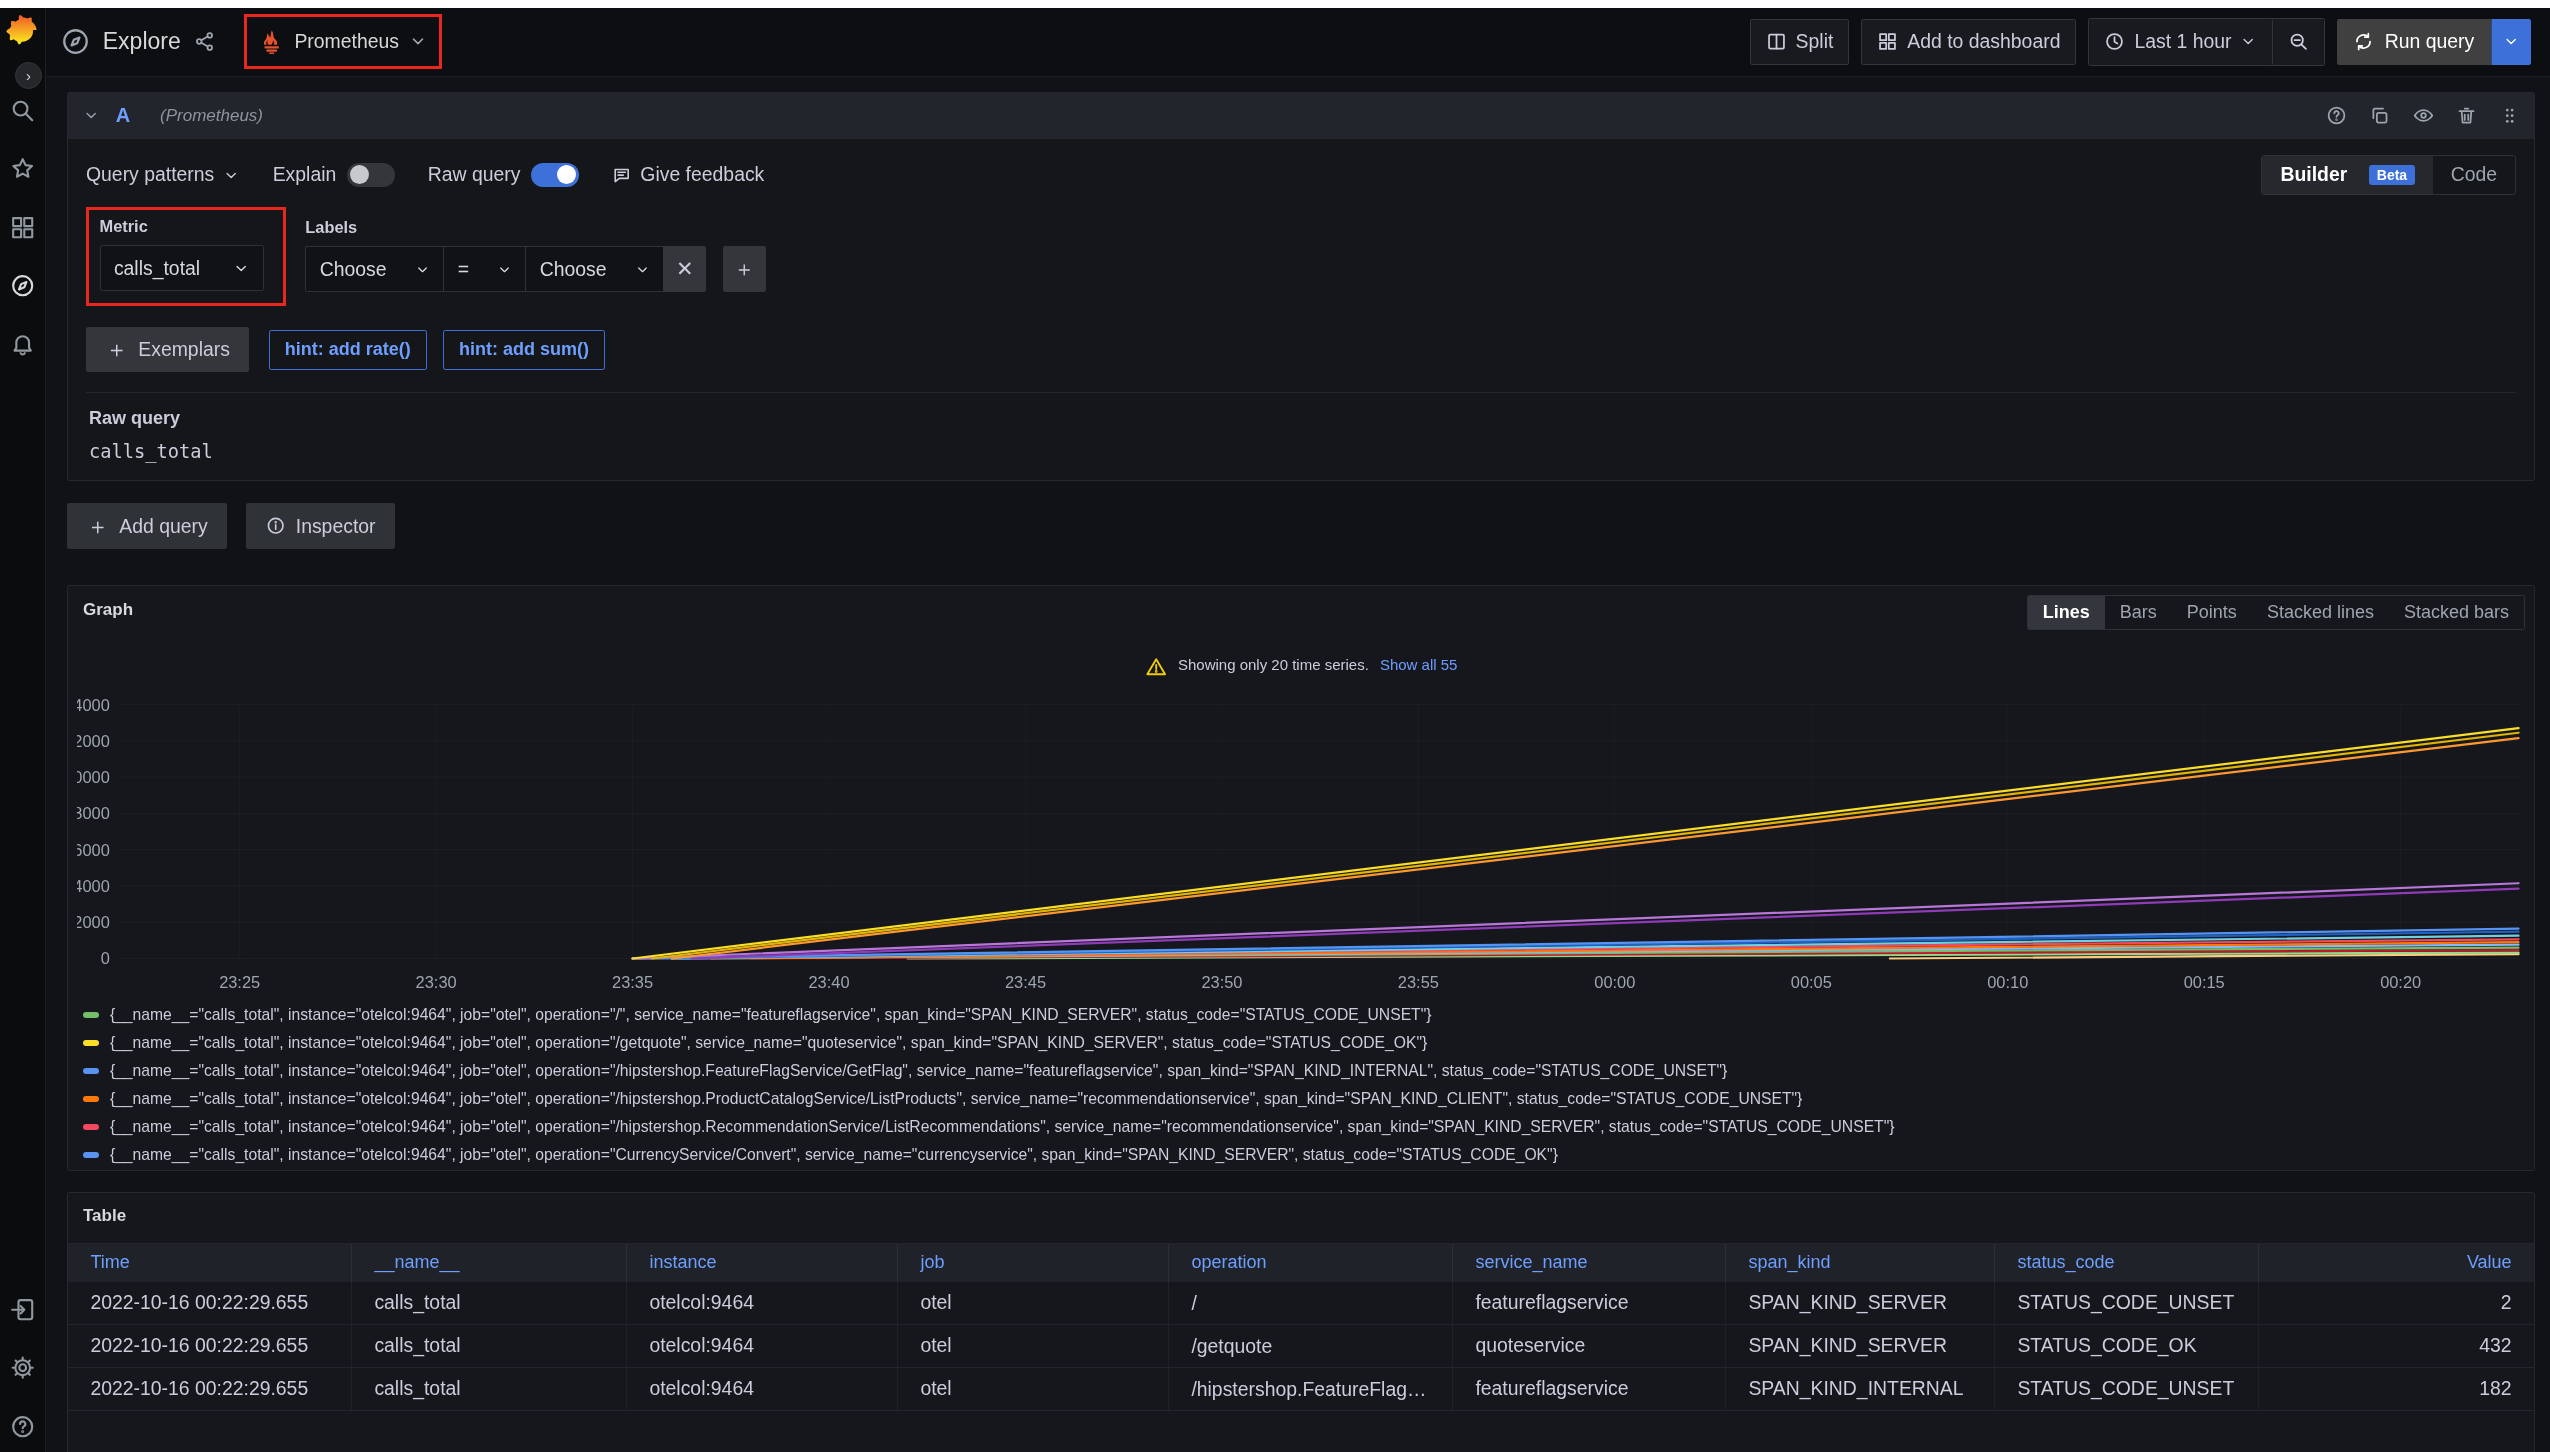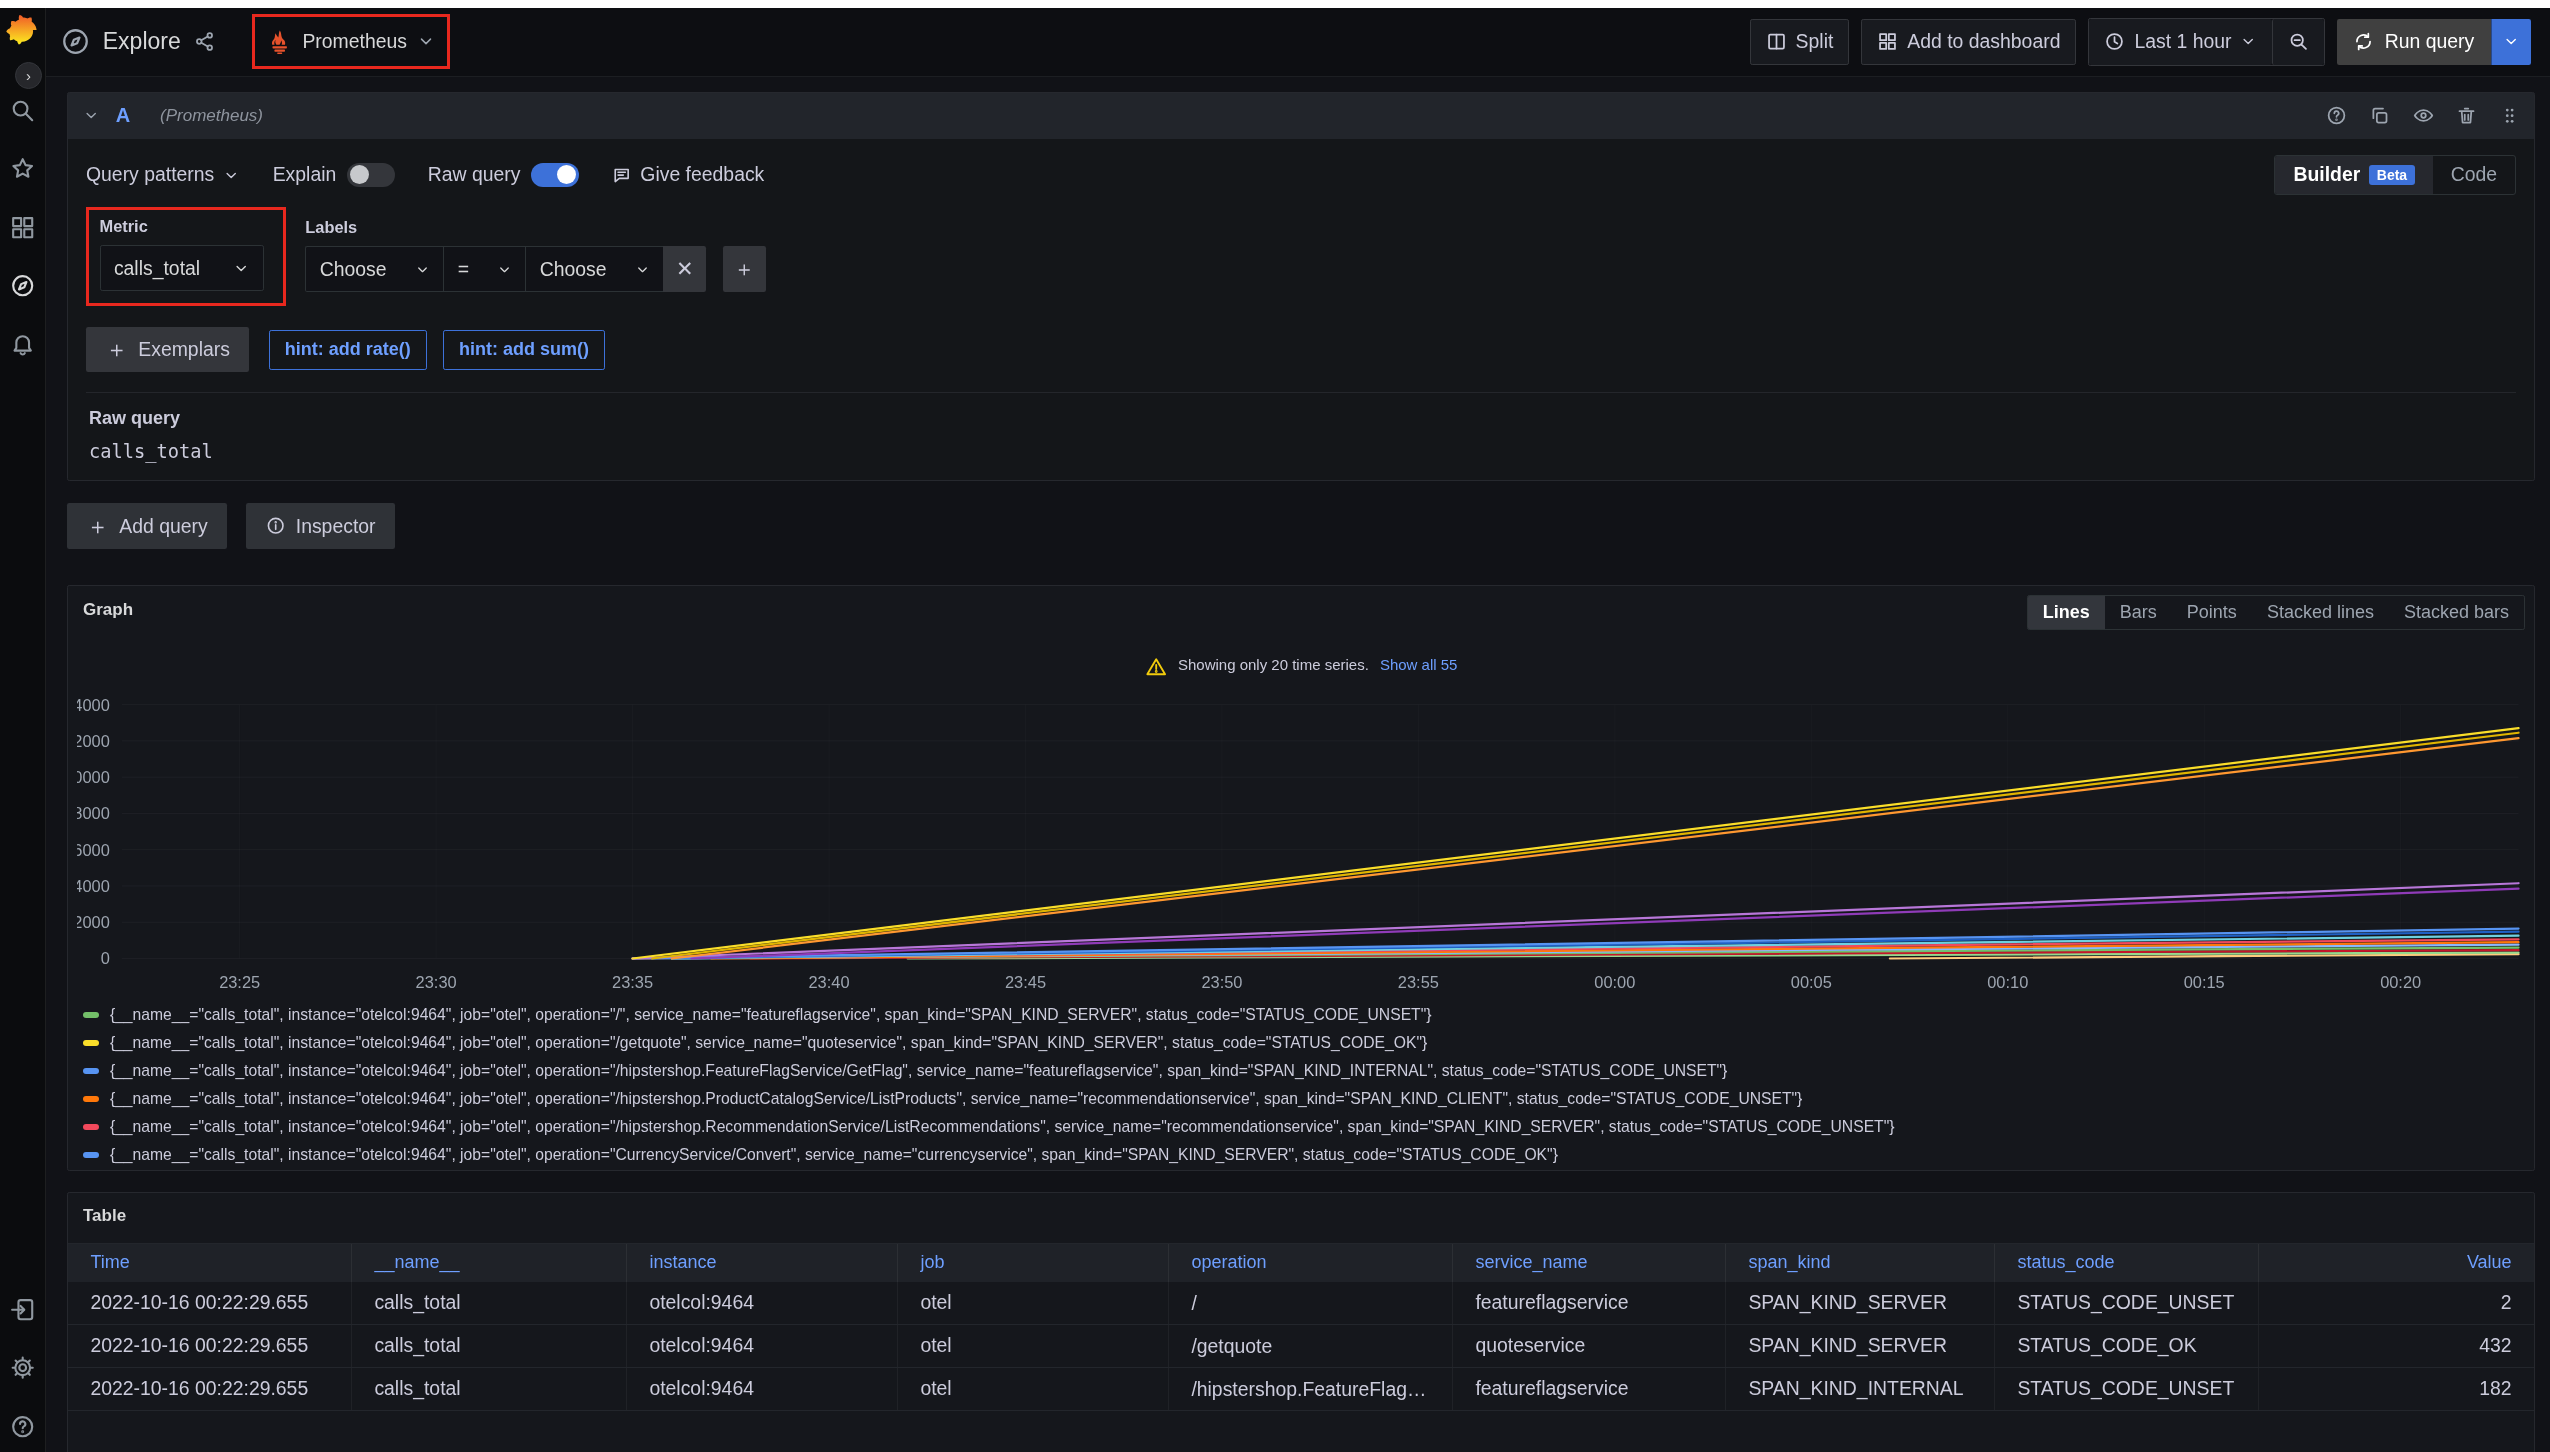--- a/index.html
+++ b/index.html
@@ -20,21 +20,21 @@
     background:#26272b; border:0.7px solid #34363b; color:#d8d9da; font-size:15px; z-index:5;
     display:flex; align-items:center; justify-content:center; cursor:pointer; }
 
   
   .main { flex:1; display:flex; flex-direction:column; min-width:0; }
   .navbar { height:69px; background:#0d0e12; border-bottom:0.7px solid #1c1e22;
     display:flex; align-items:center; justify-content:space-between; padding:0 19.4px 0 16.4px; flex:none; }
   .nav-left { display:flex; align-items:center; gap:13.4px; }
   .nav-title { font-size:23px; font-weight:500; color:#d8d9da; }
   .icw { display:inline-flex; align-items:center; justify-content:center; color:#9da5b0; }
-  .redbox-nav { border:3.7px solid #e8281e; padding:6px 7.5px; margin-left:23px; }
+  .redbox-nav { border:3.7px solid #e8281e; padding:6px 7.5px; margin-left:15px; }
   .ds-picker { display:flex; align-items:center; gap:10.5px; background:transparent; border:none;
     color:#d8d9da; font-size:19.4px; cursor:pointer; padding:6px 4.5px; font-family:inherit; }
   .nav-right { display:flex; align-items:center; gap:12px; }
   .nav-btn { display:flex; align-items:center; gap:9px; height:46px; padding:0 15px;
     background:#181a1f; border:0.7px solid #34363b; border-radius:2.2px; color:#ccccdc;
     font-size:19.4px; cursor:pointer; font-family:inherit; }
   .time-group { display:flex; align-items:stretch; border:0.7px solid #34363b; border-radius:2.2px; }
   .time-group .nav-btn { border:none; background:#181a1f;text-align:right; }
   .time-group .nav-btn + .nav-btn { border-left:0.7px solid #34363b; }
   .run-group { display:flex; align-items:stretch; border-radius:2.2px; overflow:hidden; }
@@ -63,21 +63,21 @@
   .toggle.off { background:#34363b; }
   .toggle.on { background:#3d71d9; }
   .toggle .knob { position:absolute; top:2.2px; width:19.4px; height:19.4px; border-radius:50%; }
   .toggle.off .knob { left:3px; background:#c7c9cc; }
   .toggle.on .knob { right:3px; background:#ffffff; }
   .qp-toolbar-right { margin-left:auto; display:flex; border:0.7px solid #2c3235; border-radius:3px; overflow:hidden; }
   .seg-tab { display:flex; align-items:center; gap:9px; padding:7.5px 18px; font-size:19.4px;
     color:#9da5b0; background:transparent; border:none; cursor:pointer; font-family:inherit; }
   .seg-tab.active { background:#26282e; color:#fff; font-weight:600; }
   .beta-badge { background:#3d71d9; color:#fff; font-size:14px; font-weight:600;
-    padding:2.2px 7.5px; border-radius:3px; }
+    padding:2.2px 7.5px; border-radius:3px;margin-left:13px; }
 
   .metric-row { display:flex; align-items:flex-start; gap:19.4px; margin-top:7.5px; }
   .redbox-metric { border:3.7px solid #e8281e; padding:7.5px 19.4px 12px 10.5px; }
   .field-label { font-size:16.4px; font-weight:600; color:#ccccdc; margin-bottom:9px; display:block; }
   .ghost-pad { padding-top:11.2px; }
   .select { display:flex; align-items:center; justify-content:space-between; gap:16.4px;
     background:#111217; border:0.7px solid #2c3235; border-radius:2.2px; height:46px;
     padding:0 13.4px; font-size:19.4px; color:#d8d9da; cursor:pointer; }
   .labels-strip { display:flex; align-items:stretch; }
   .labels-strip .select { border-radius:0; border-right:none; }

